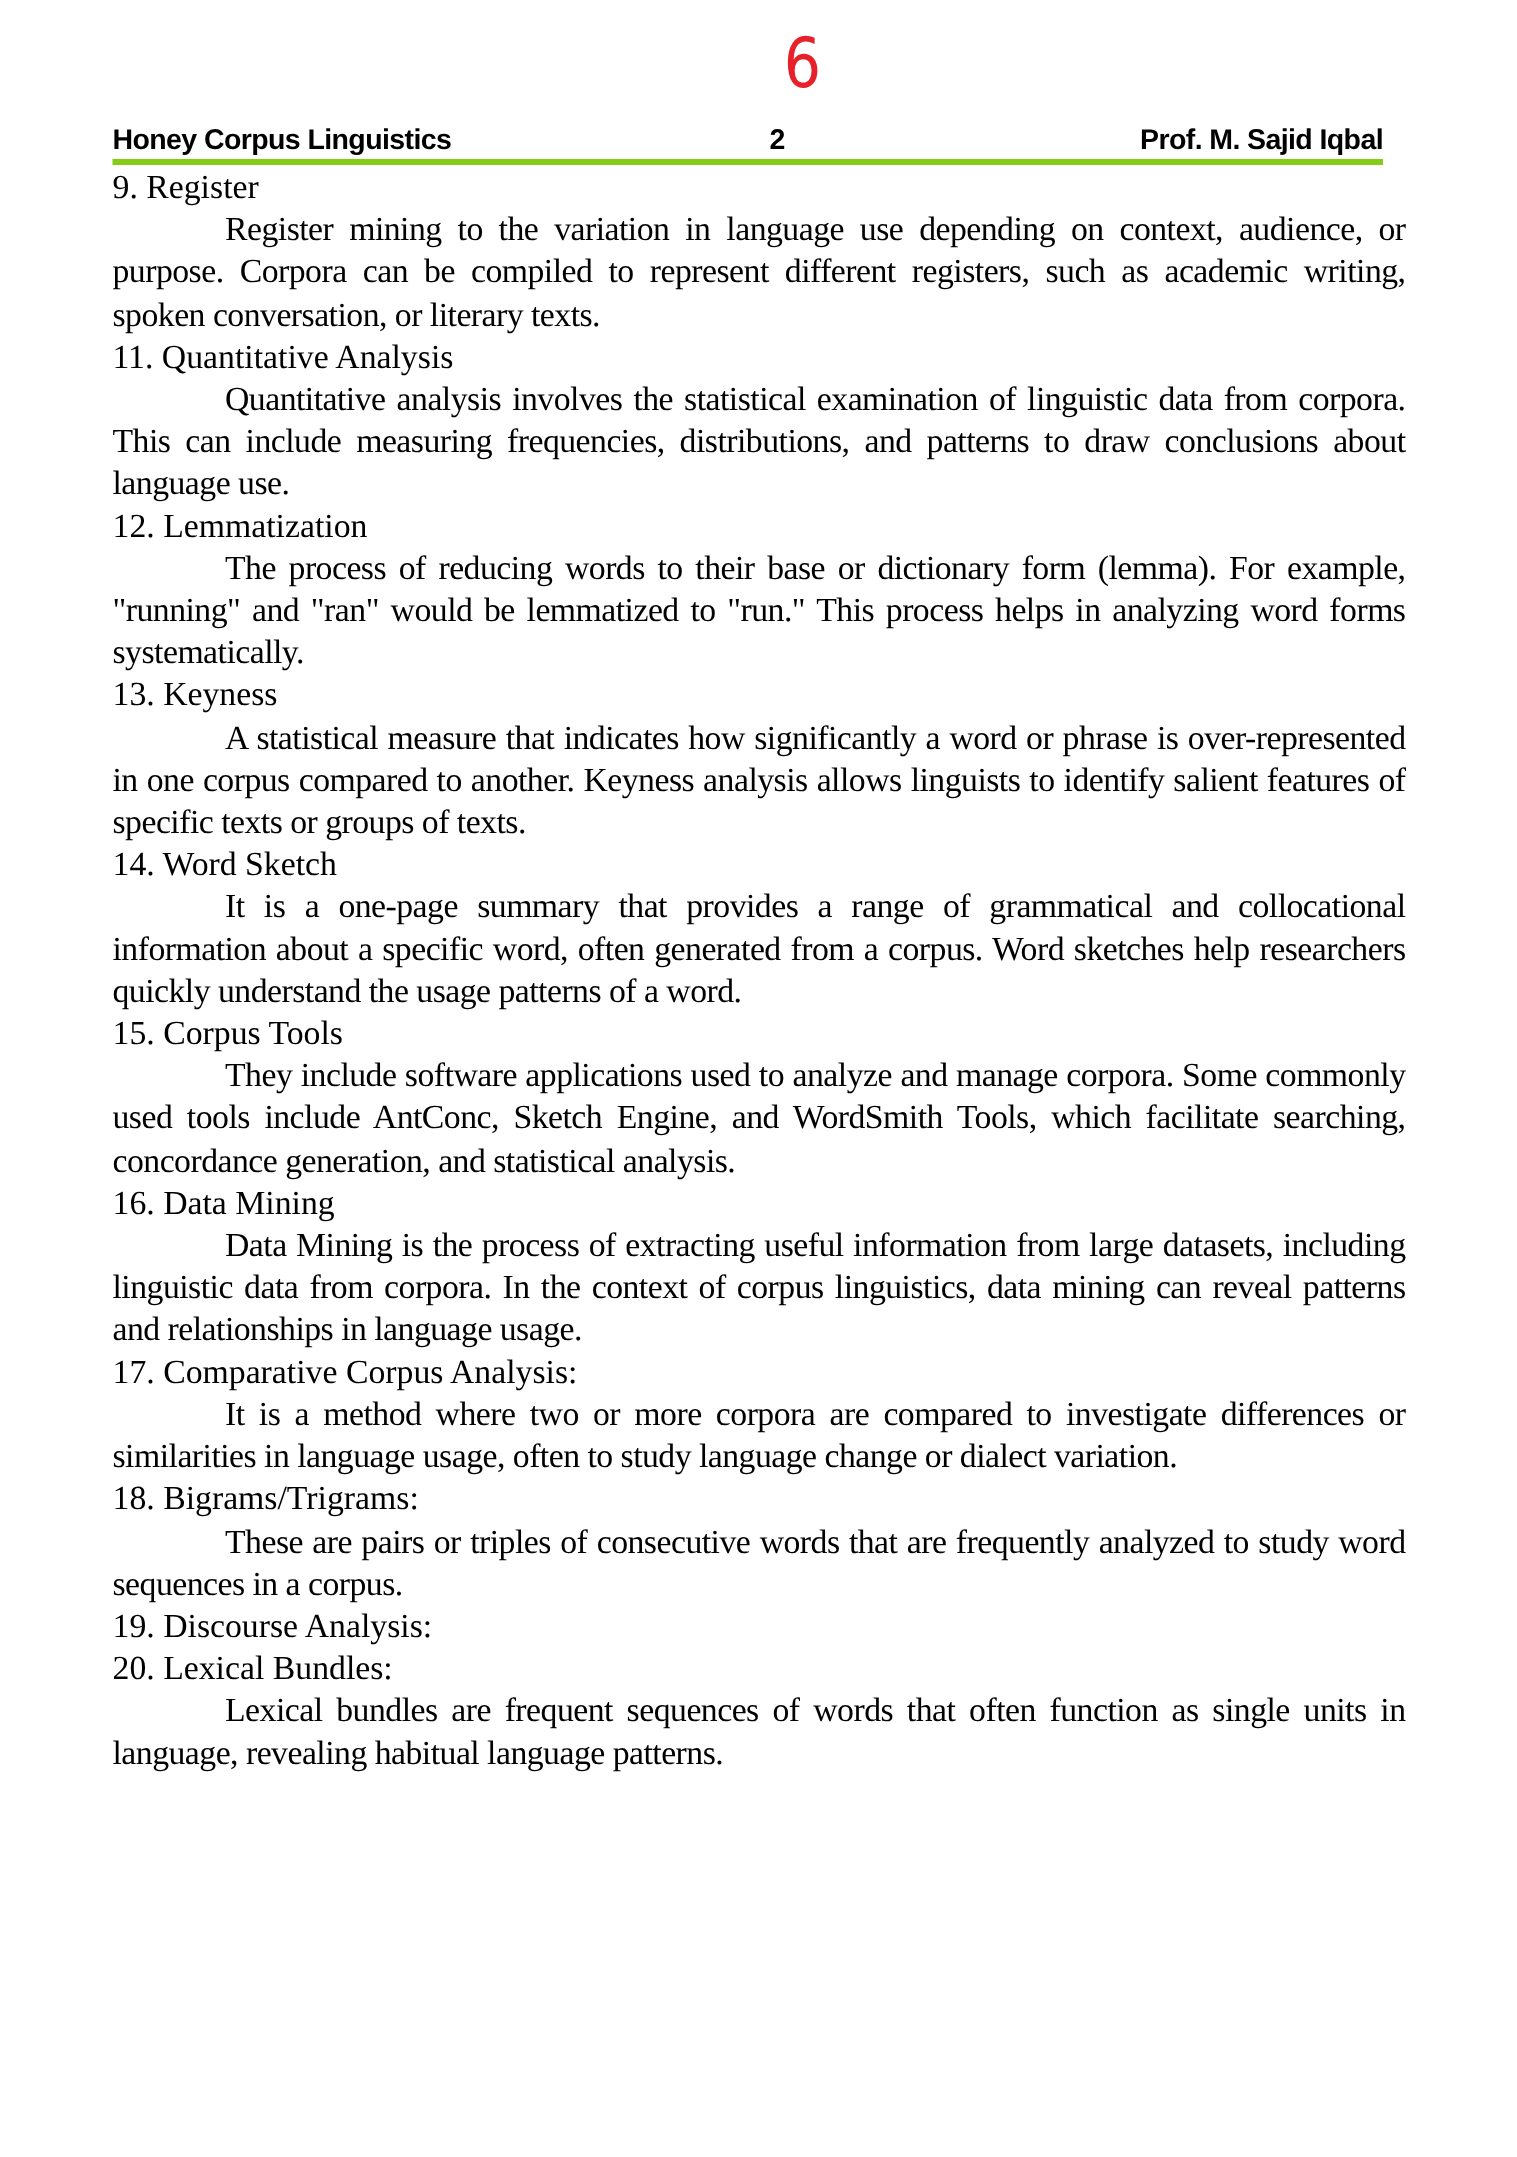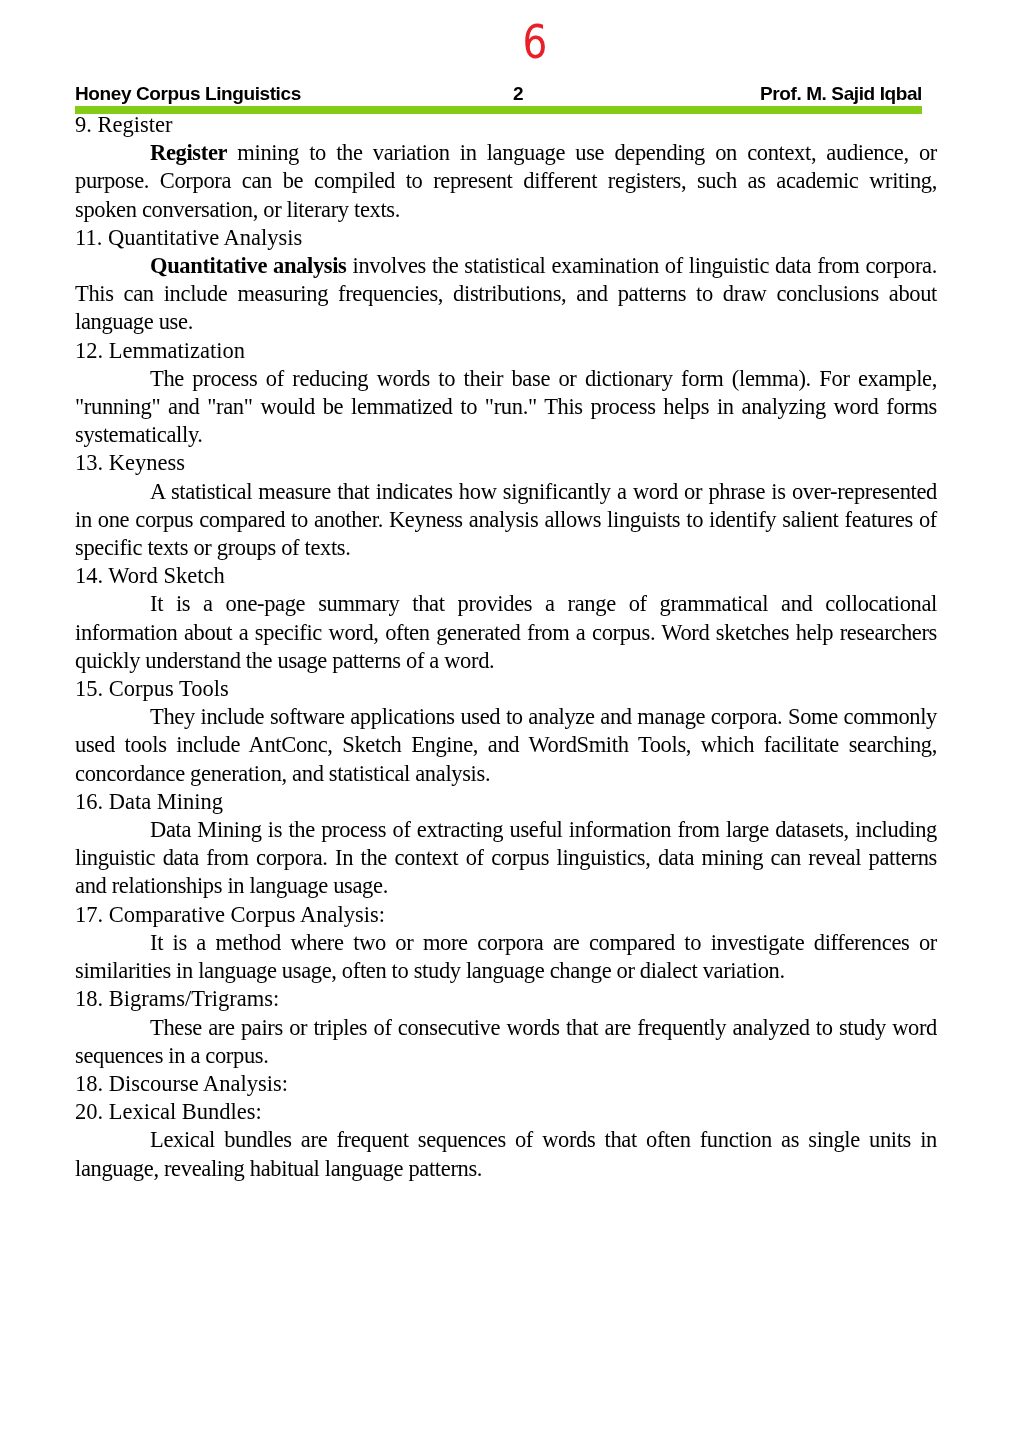--- a/index.html
+++ b/index.html
@@ -5,36 +5,36 @@
     html, body { margin: 0; padding: 0; background: #ffffff; }
     body { width: 1011px; height: 1438px; position: relative; overflow: hidden; }
     .page-num {
       position: absolute; left: 0; width: 1070px; top: 14px;
       text-align: center; color: #e8202a;
       font-family: "DejaVu Sans", sans-serif; font-size: 46px; line-height: 56px;
       transform: scaleX(0.85); transform-origin: center;
     }
     .running-header {
       position: absolute; left: 75px; top: 82px; width: 847px; height: 24px;
-      border-bottom: 8px solid #84cc16;
+      border-bottom: 4px solid #84cc16;
       font-family: "Liberation Sans", sans-serif; font-weight: bold; font-size: 19px;
       color: #000;
     }
     .running-header span { position: absolute; top: 0; line-height: 24px; letter-spacing: -0.4px; }
     .hdr-left { left: 0; }
     .hdr-center { left: 438px; }
     .hdr-right { right: 0; }
     .content {
       position: absolute; left: 75px; top: 111px; width: 862px;
       font-family: "Liberation Serif", serif; font-size: 22.5px; line-height: 28.2px;
       color: #000;
     }
     .term-heading { font-weight: normal; margin: 0; }
     .term-body { margin: 0; text-align: justify; text-indent: 75px; letter-spacing: -0.35px; }
-    .term-body b { font-weight: bold; }
+    .term-body b { font-weight: normal; }
   </style>
 </head>
 <body>
 
 <div class="page-num">6</div>
 
 <div class="running-header">
   <span class="hdr-left">Honey Corpus Linguistics</span>
   <span class="hdr-center">2</span>
   <span class="hdr-right">Prof. M. Sajid Iqbal</span>
@@ -71,19 +71,19 @@
   </div>
   <div>
     <p class="term-heading">17. Comparative Corpus Analysis:</p>
     <p class="term-body">It is a method where two or more corpora are compared to investigate differences or similarities in language usage, often to study language change or dialect variation.</p>
   </div>
   <div>
     <p class="term-heading">18. Bigrams/Trigrams:</p>
     <p class="term-body">These are pairs or triples of consecutive words that are frequently analyzed to study word sequences in a corpus.</p>
   </div>
   <div>
-    <p class="term-heading">18. Discourse Analysis:</p>
+    <p class="term-heading">19. Discourse Analysis:</p>
   </div>
   <div>
     <p class="term-heading">20. Lexical Bundles:</p>
     <p class="term-body">Lexical bundles are frequent sequences of words that often function as single units in language, revealing habitual language patterns.</p>
   </div>
 </div>
 
 </body></html>

